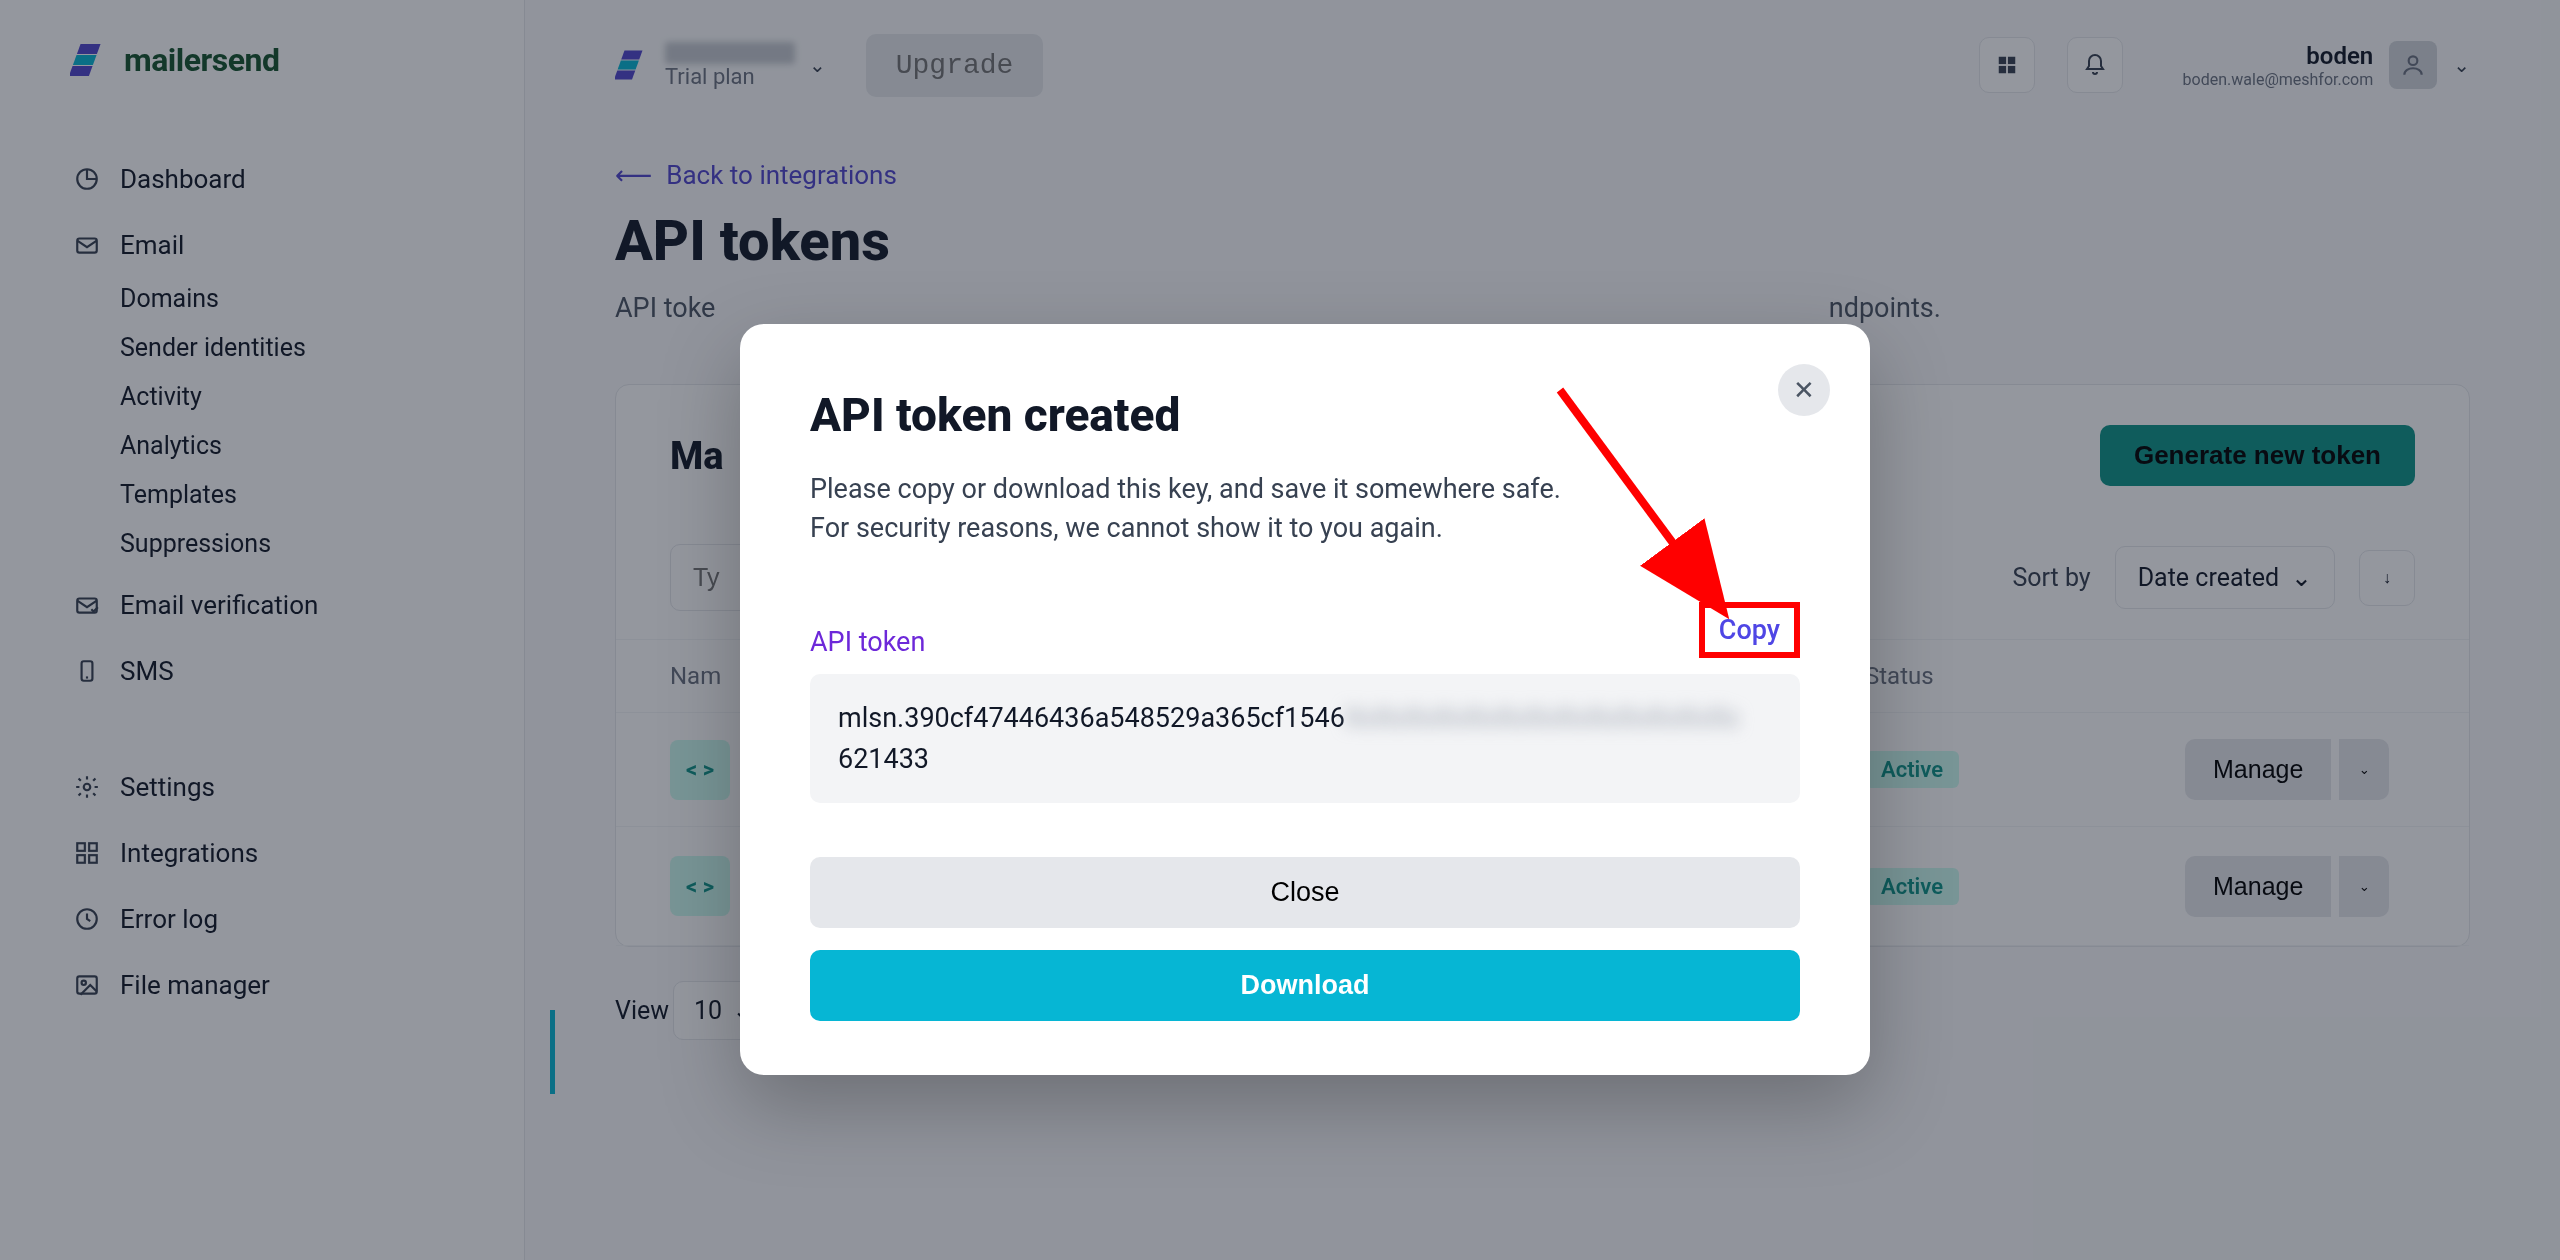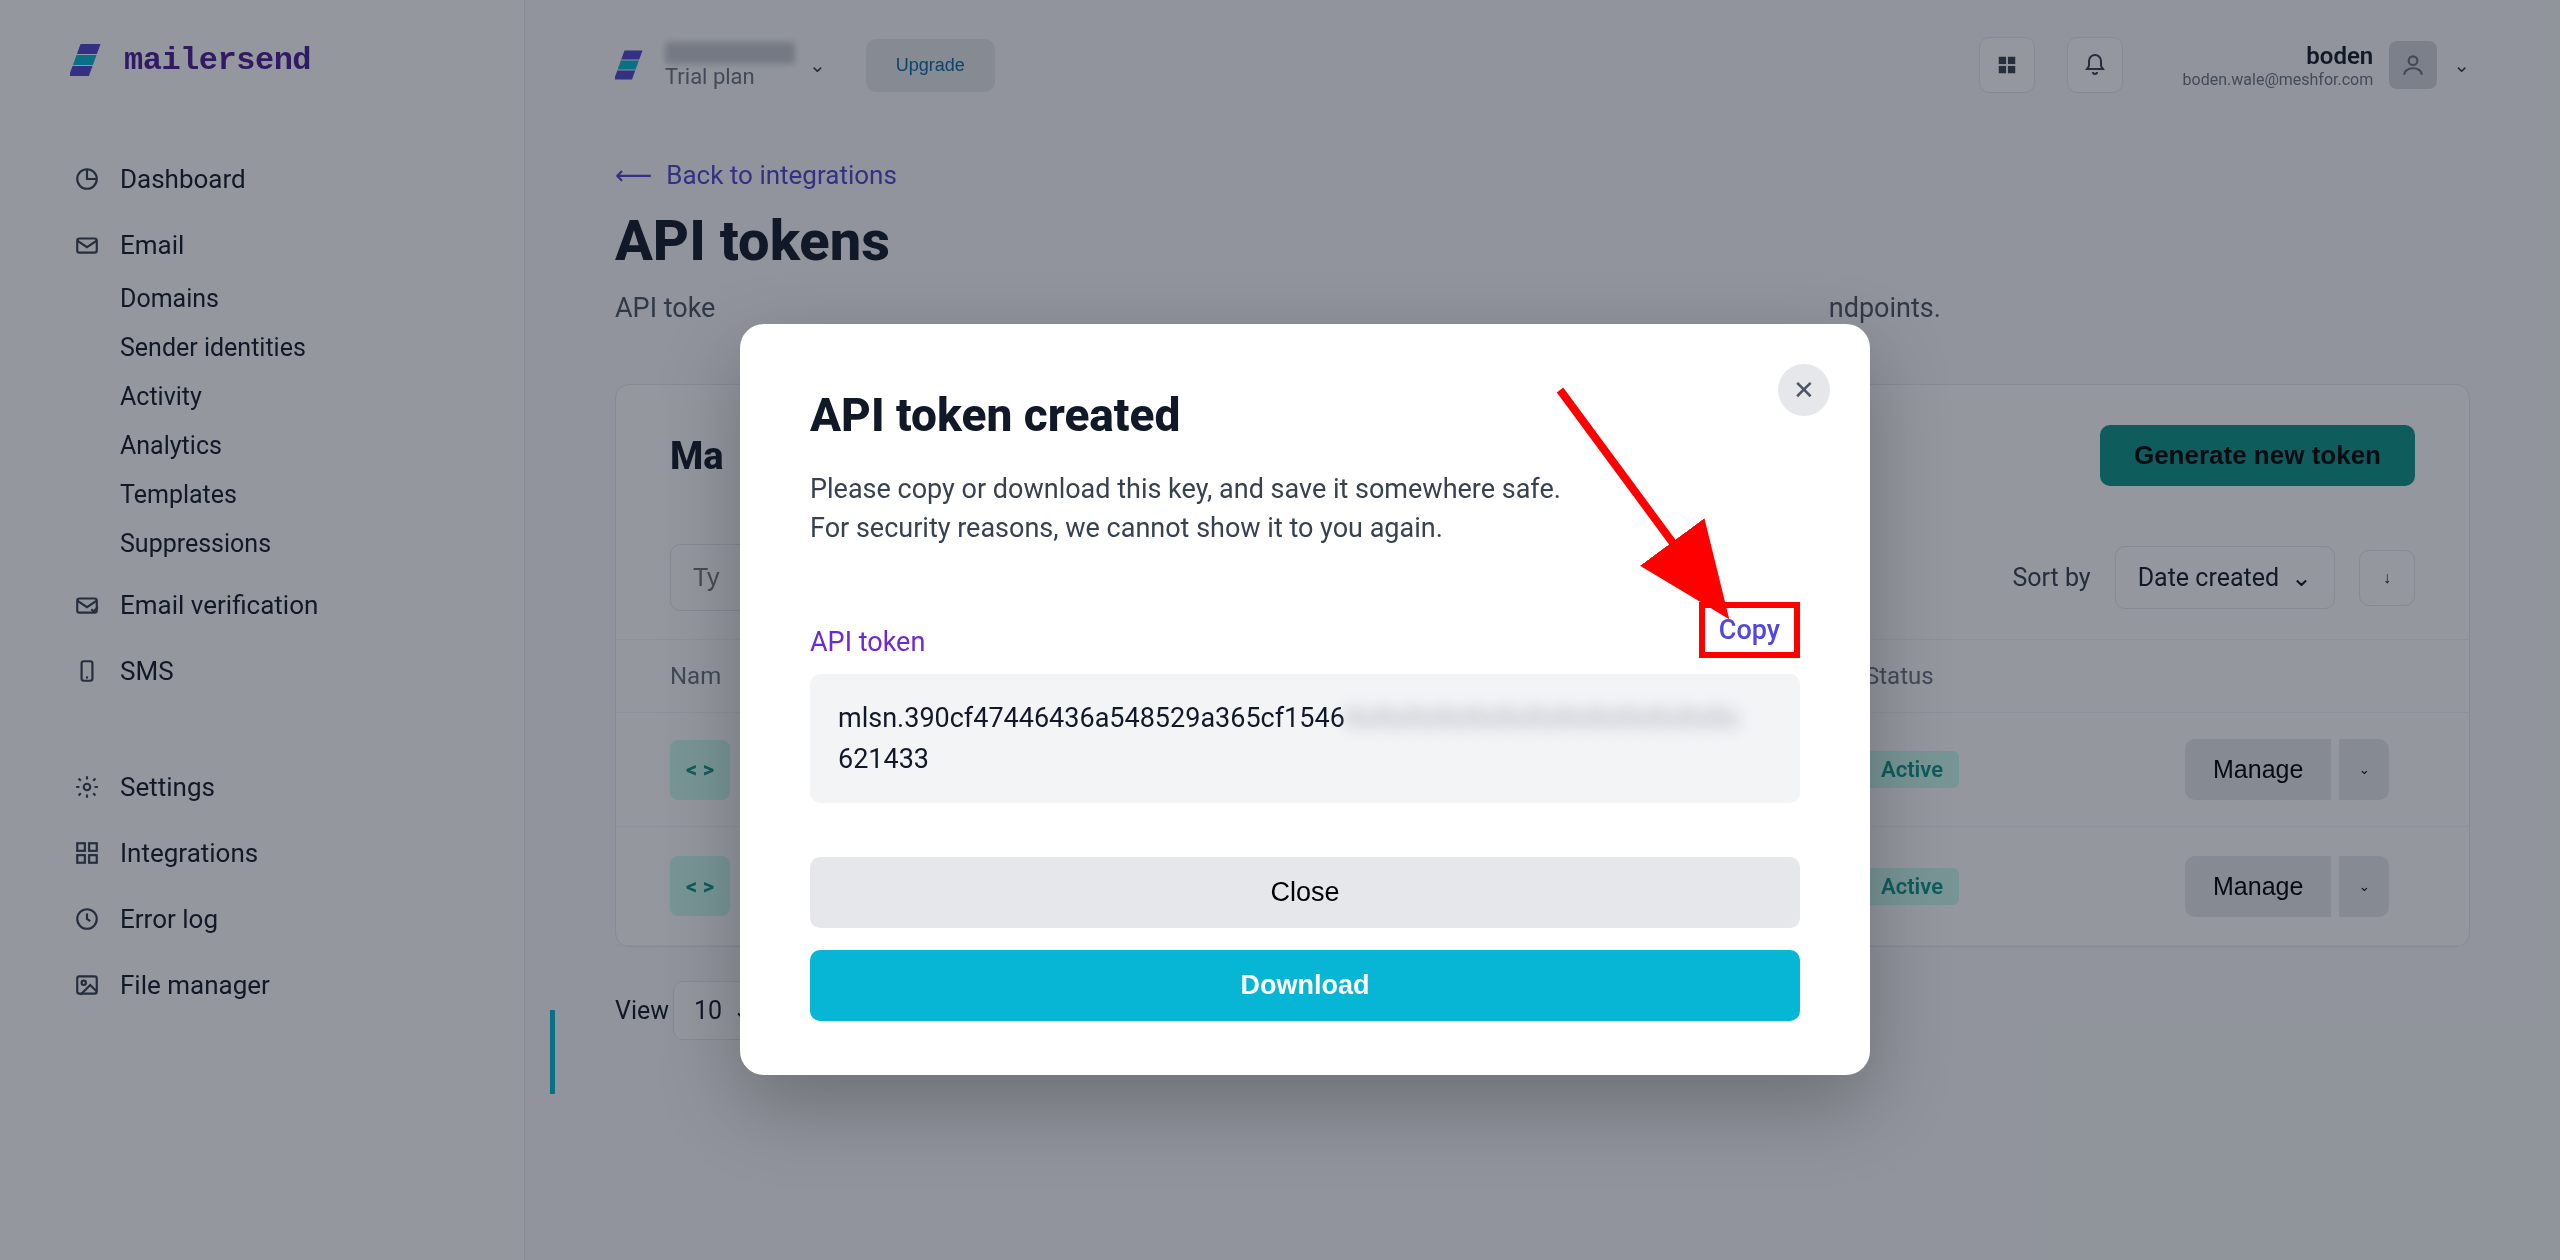--- a/index.html
+++ b/index.html
@@ -3,39 +3,39 @@
 <meta charset="utf-8">
 <style>
 * { margin: 0; padding: 0; box-sizing: border-box; }
 body { font-family: -apple-system, BlinkMacSystemFont, "Segoe UI", Roboto, sans-serif; background: #f9fafb; color: #111827; overflow: hidden; width: 2560px; height: 1260px; transform-origin: top left; }
 .viewport { width: 2560px; height: 1260px; position: relative; }
 
 
 .sidebar { position: absolute; left: 0; top: 0; width: 525px; height: 1260px; background: #fff; border-right: 1px solid #e5e7eb; padding: 40px 30px; }
 .logo { display: flex; align-items: center; gap: 14px; margin-bottom: 70px; padding-left: 40px; }
 .logo-mark { width: 40px; height: 40px; }
-.logo-text { font-size: 32px; font-weight: 700; color: #4c1d95; letter-spacing: -0.5px; font-family: Liberation Mono, monospace; }
+.logo-text { font-size: 32px; font-weight: 700; color: #14532d; letter-spacing: -0.5px; }
 .nav-group { margin-bottom: 8px; }
 .nav-item { display: flex; align-items: center; gap: 20px; padding: 14px 44px; font-size: 26px; color: #111827; cursor: pointer; border-radius: 8px; }
 .nav-icon { width: 26px; height: 26px; flex-shrink: 0; display: flex; align-items: center; justify-content: center; }
 .nav-sub { padding-left: 90px; }
 .nav-sub .nav-item { padding: 10px 0; font-size: 25px; }
 .nav-spacer { height: 50px; }
 .sidebar-active-bar { position: absolute; right: -31px; width: 5px; height: 84px; background: #06b6d4; top: 1010px; }
 
 
 .main { position: absolute; left: 525px; top: 0; right: 0; height: 1260px; padding: 0 90px; }
 .topbar { display: flex; align-items: center; height: 130px; gap: 20px; justify-content: center; }
 .plan-switcher { display: flex; align-items: center; gap: 14px; cursor: pointer; }
 .plan-logo { width: 36px; height: 36px; }
 .plan-text { display: flex; flex-direction: column; }
 .plan-blur { width: 130px; height: 22px; background: #c5c9cf; border-radius: 4px; filter: blur(3px); }
 .plan-sub { font-size: 22px; color: #6b7280; }
 .chevron-down { font-size: 20px; color: #374151; }
-.upgrade-btn { margin-left: 20px; padding: 16px 30px; background: #e5e7eb; border: none; border-radius: 10px; font-size: 18px; color: #0369a1; cursor: pointer; }
+.upgrade-btn { margin-left: 20px; padding: 16px 30px; background: #e5e7eb; border: none; border-radius: 10px; font-size: 28px; color: #737373; cursor: pointer; font-family: Liberation Mono, monospace; }
 .topbar-spacer { flex: 1; }
 .topbar-icon-btn { width: 56px; height: 56px; display: flex; align-items: center; justify-content: center; border: 1px solid #e5e7eb; border-radius: 10px; background: #fff; cursor: pointer; margin-left: 12px; }
 .user-block { display: flex; align-items: center; gap: 16px; margin-left: 40px; cursor: pointer; }
 .user-text { text-align: right; }
 .user-name { font-size: 24px; font-weight: 600; }
 .user-email { font-size: 16px; color: #6b7280; }
 .avatar { width: 48px; height: 48px; background: #d1d5db; border-radius: 8px; display: flex; align-items: center; justify-content: center; }
 
 
 .back-link { display: inline-flex; align-items: center; gap: 14px; color: #5145cd; font-size: 26px; margin-top: 30px; cursor: pointer; }

